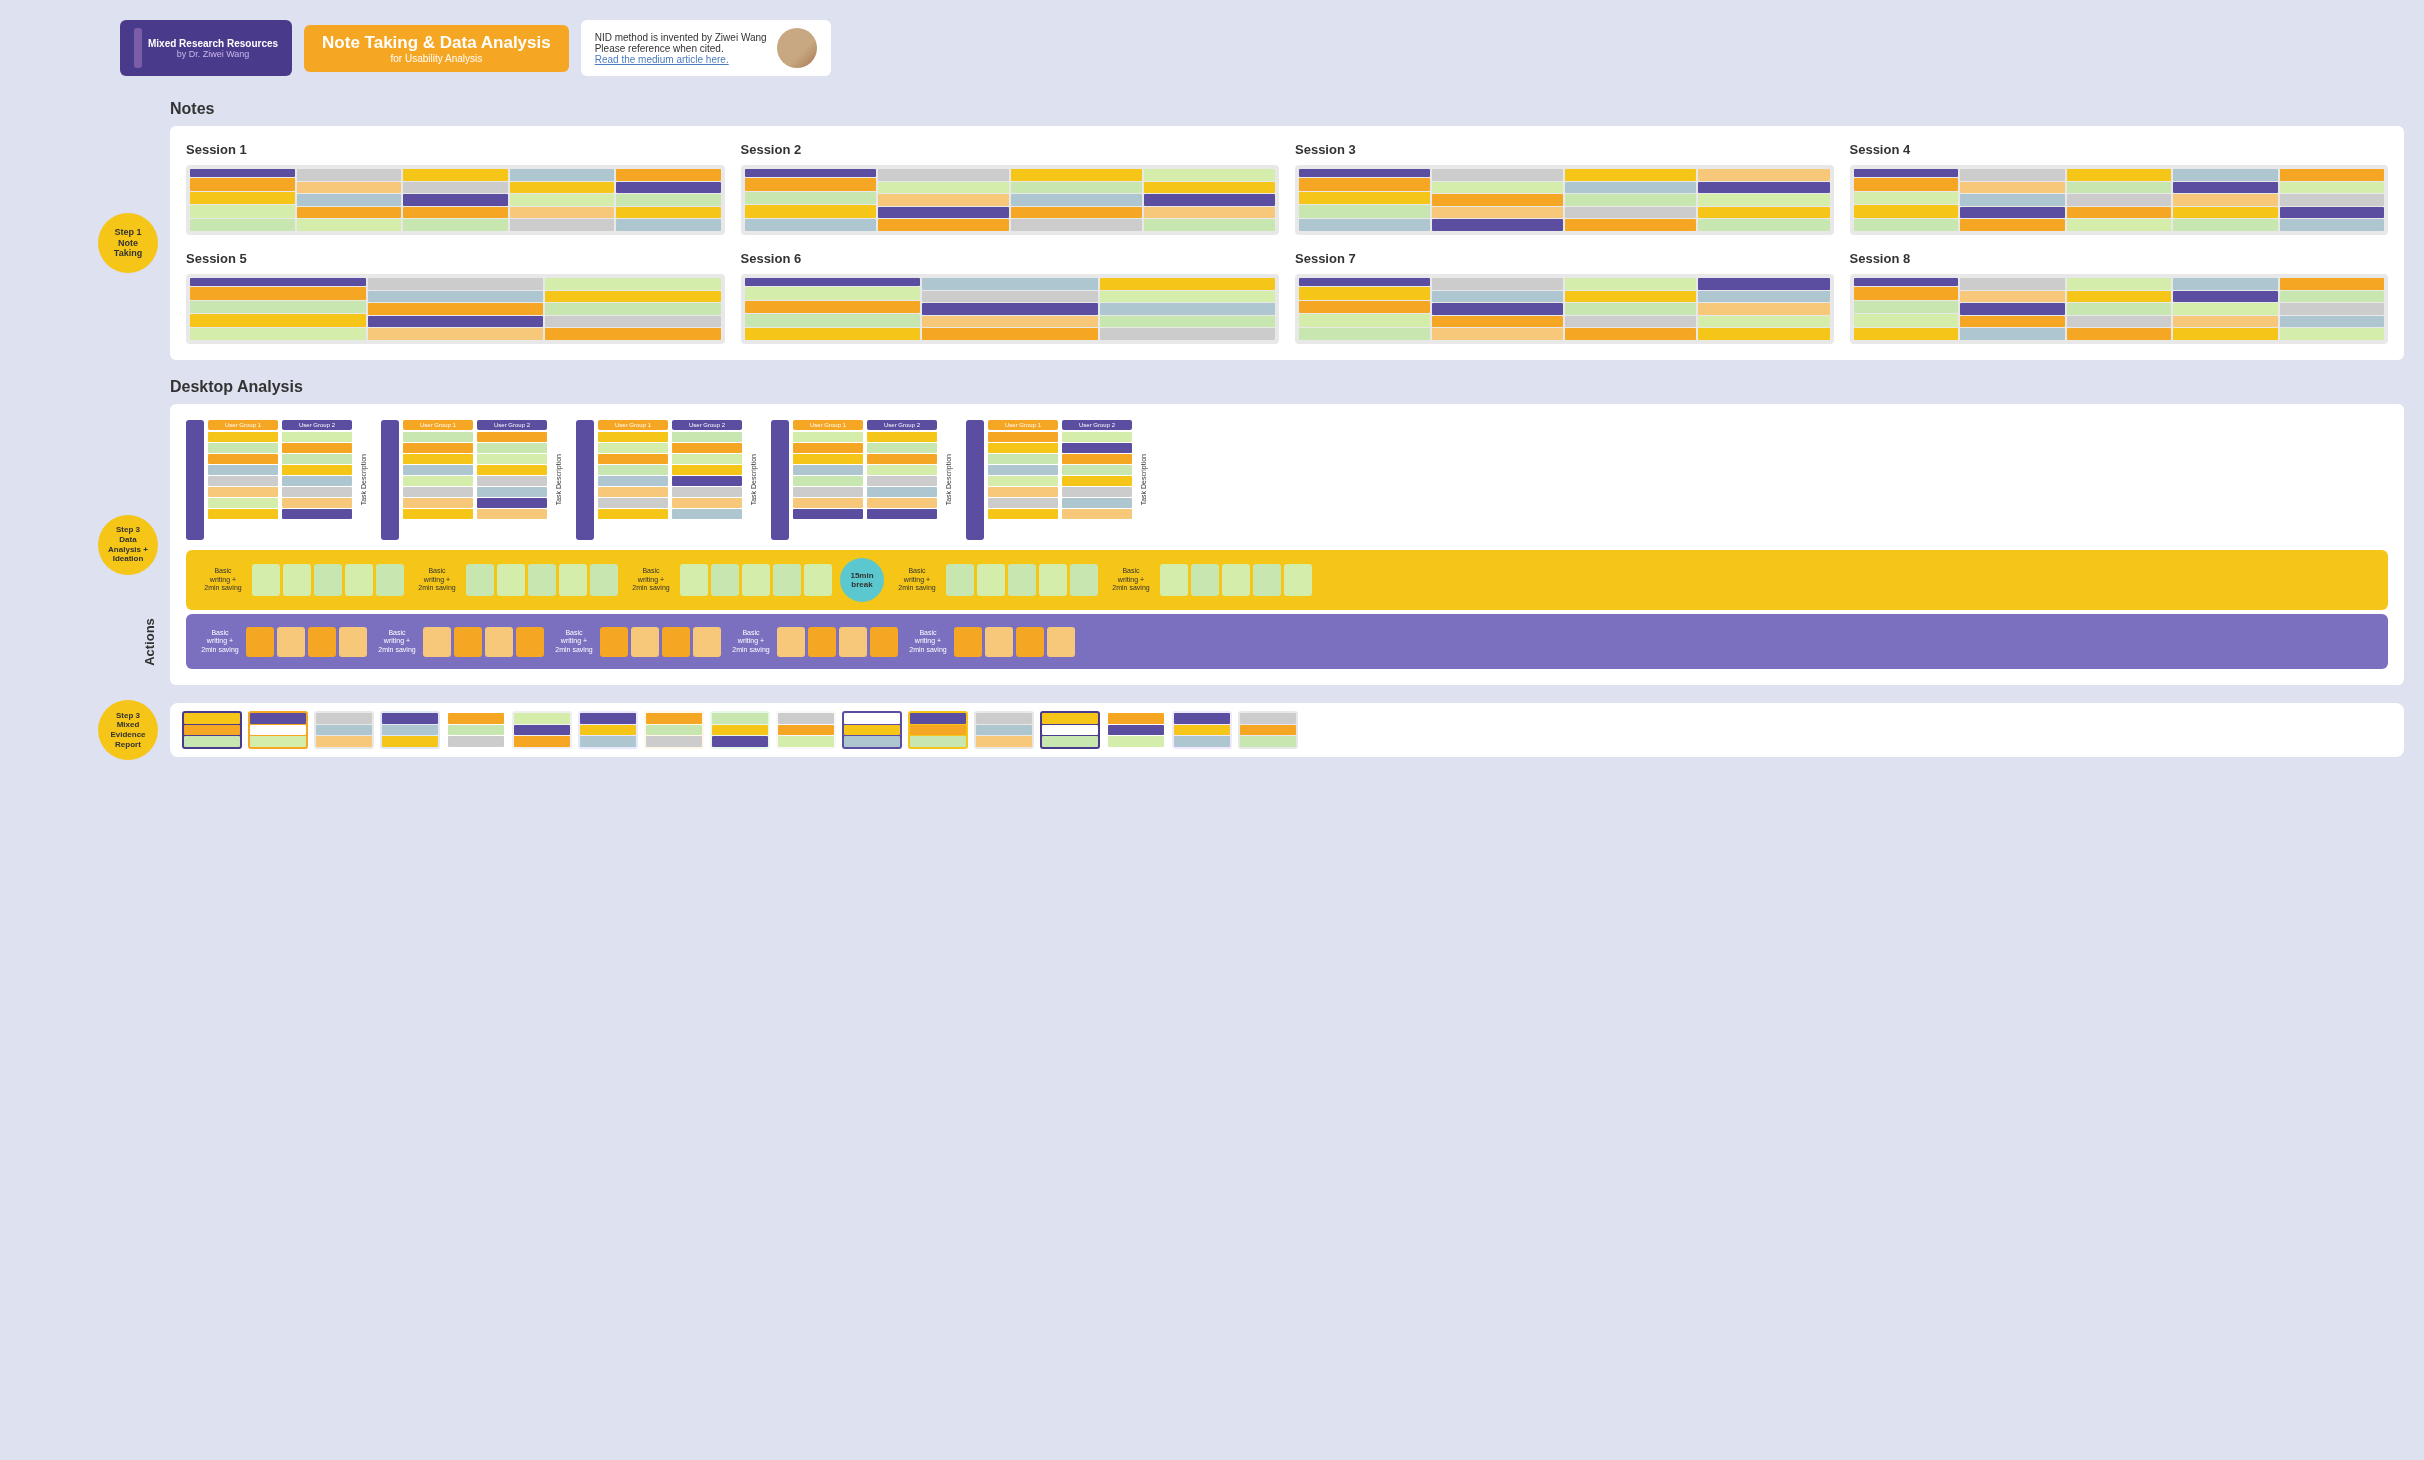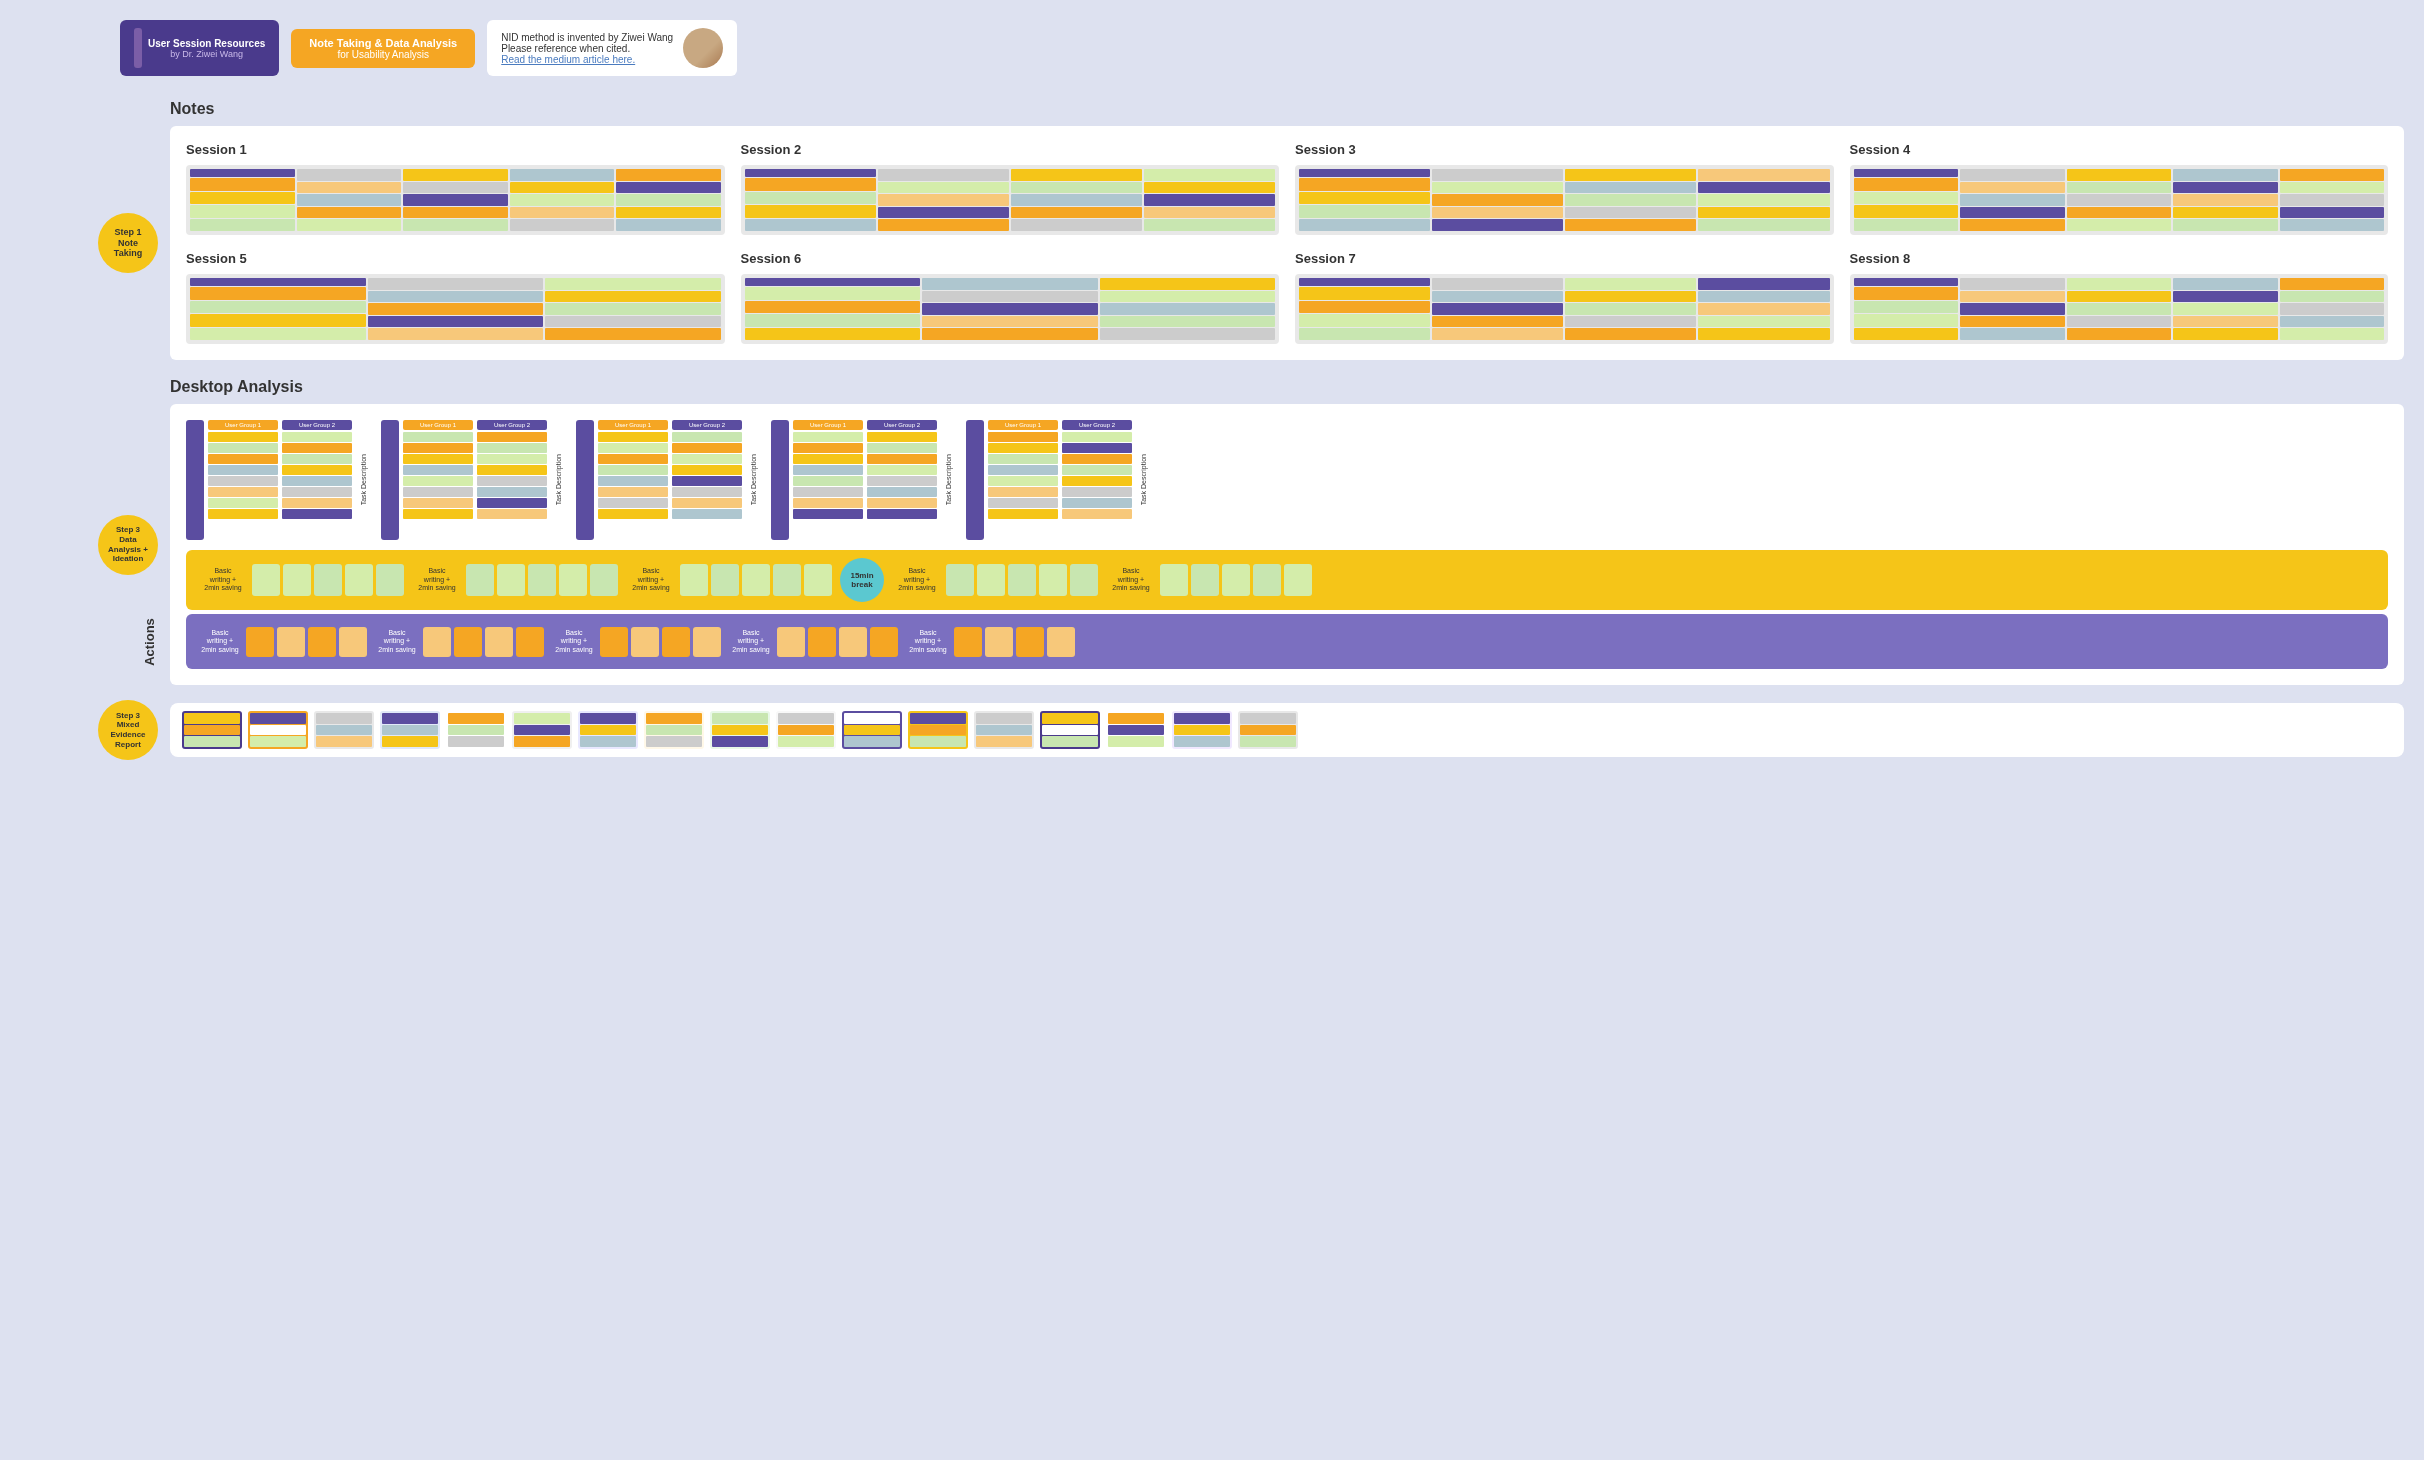--- a/index.html
+++ b/index.html
@@ -317,26 +317,26 @@
       margin-left: 80px;
     }
   </style>
 </head>
 <body>
 
 <div class="header">
   <div class="header-badge-purple">
     <div class="purple-stripe"></div>
     <div>
-      <div style="font-weight:bold; font-size:10px;">User Session Resources</div>
+      <div style="font-weight:bold; font-size:10px;">Mixed Research Resources</div>
       <div style="font-size:9px; color:#c8b8e8; ">by Dr. Ziwei Wang</div>
     </div>
   </div>
   <div class="header-badge-orange">
-    <div style="font-weight:bold; font-size:11px;">Note Taking &amp; Data Analysis</div>
+    <div style="font-weight:bold; font-size:17px;">Note Taking &amp; Data Analysis</div>
     <div style="font-size:10px;">for Usability Analysis</div>
   </div>
   <div class="header-nid">
     <div>
       <div style="font-size:10px;">NID method is invented by Ziwei Wang</div>
       <div style="font-size:10px;">Please reference when cited.</div>
       <a href="#" style="font-size:10px;">Read the medium article here.</a>
     </div>
     <div class="avatar-circle" style="background: linear-gradient(135deg, #c8a882 60%, #a87850 100%);"></div>
   </div>

